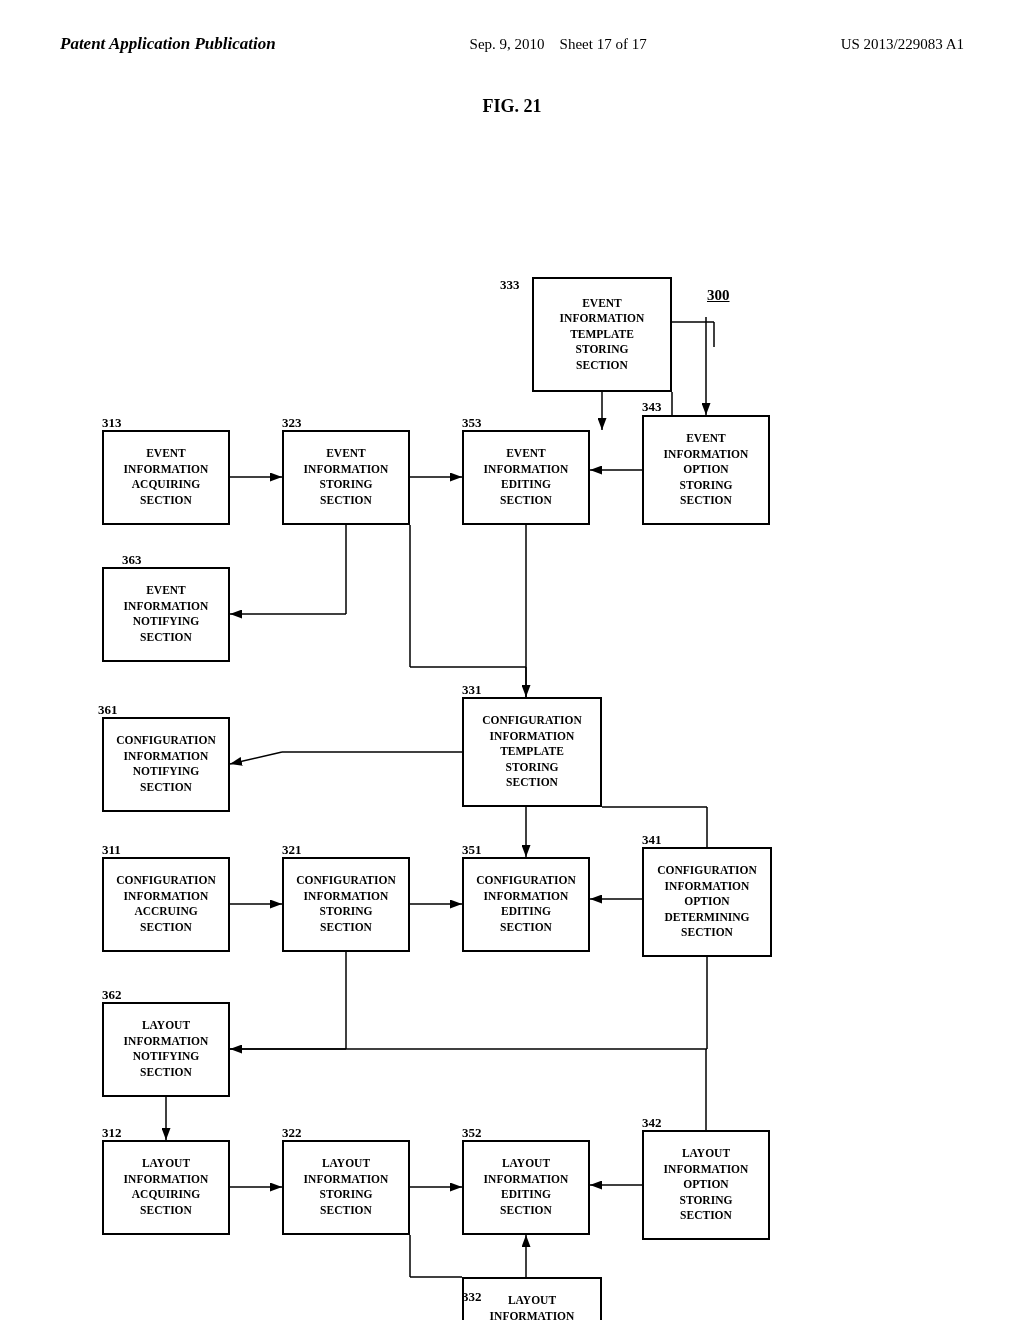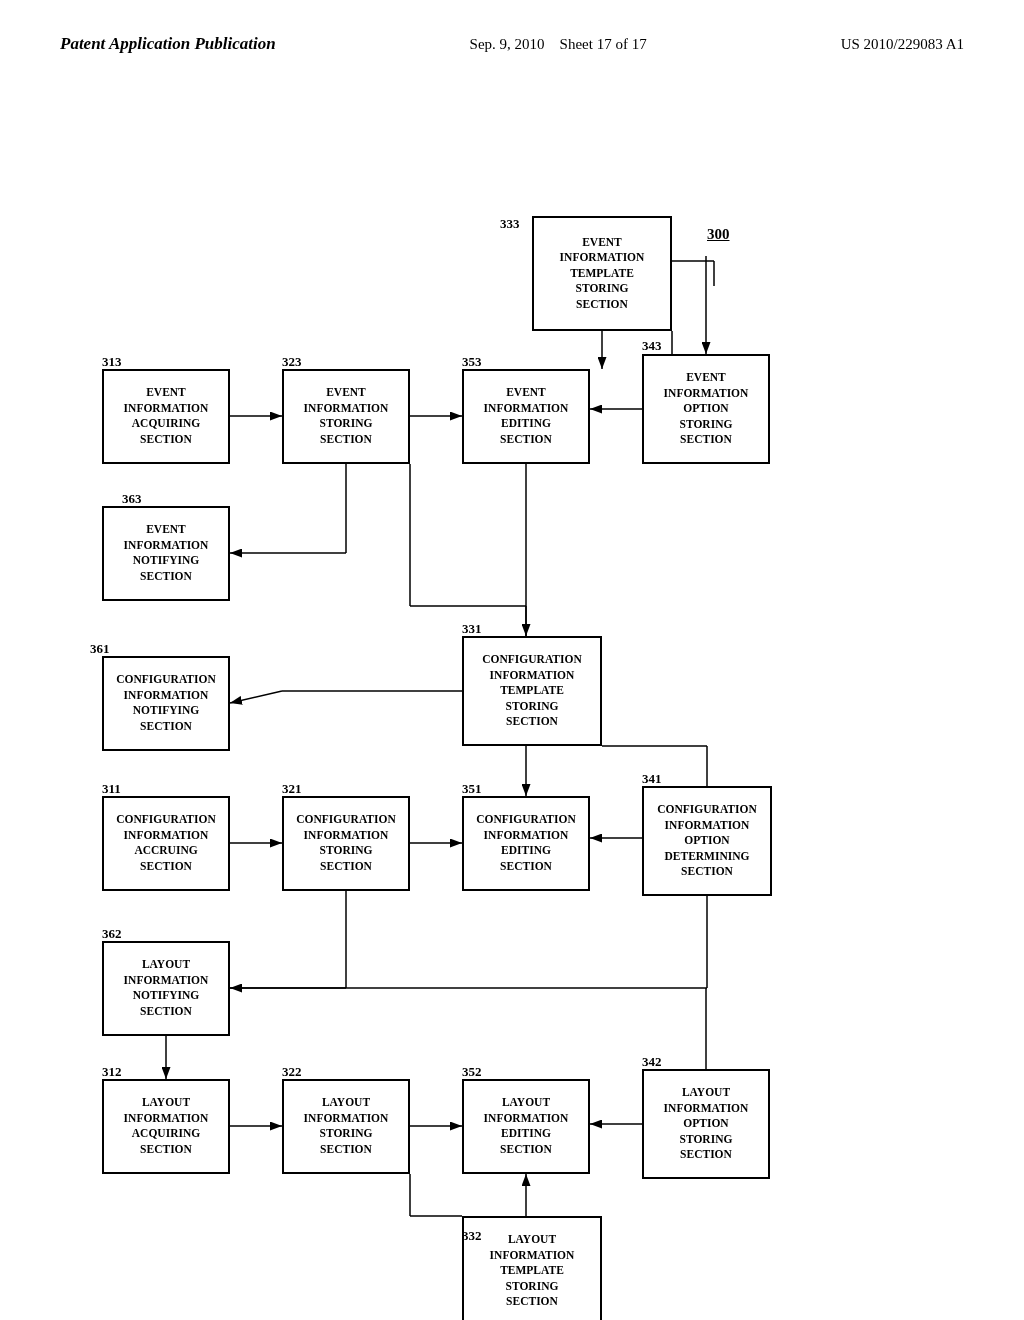--- a/index.html
+++ b/index.html
@@ -92,24 +92,25 @@
   </style>
 </head>
 <body>
 
 <div class="header">
   <div class="header-left">Patent Application Publication</div>
   <div class="header-center">
     <span>Sep. 9, 2010</span>&nbsp;&nbsp;&nbsp;
     <span>Sheet 17 of 17</span>
   </div>
-  <div class="header-right">US 2010/229083 A1</div>
+  <div class="header-right">US 2013/229083 A1</div>
 </div>
 
 <div class="diagram-area">
+  <div class="fig-title">FIG. 21</div>
 
   <div class="diagram-container">
 
     <svg class="diagram-svg" xmlns="http://www.w3.org/2000/svg">
       <defs>
         <marker id="arrowhead" markerWidth="8" markerHeight="6" refX="8" refY="3" orient="auto">
           <polygon points="0 0, 8 3, 0 6" fill="#000"></polygon>
         </marker>
         <marker id="arrowhead-left" markerWidth="8" markerHeight="6" refX="0" refY="3" orient="auto">
           <polygon points="8 0, 0 3, 8 6" fill="#000"></polygon>
@@ -211,21 +212,21 @@
     <div class="box-label" style="left:64px; top:405px;margin-left:16px;">363</div>
 
     <div class="box" style="left:420px; top:550px; width:140px; height:110px;">
       CONFIGURATION<br>INFORMATION<br>TEMPLATE<br>STORING<br>SECTION
     </div>
     <div class="box-label" style="left:420px; top:535px;">331</div>
 
     <div class="box" style="left:60px; top:570px; width:128px; height:95px;">
       CONFIGURATION<br>INFORMATION<br>NOTIFYING<br>SECTION
     </div>
-    <div class="box-label" style="left:48px; top:555px;">361</div>
+    <div class="box-label" style="left:56px; top:555px;">361</div>
 
     <div class="box" style="left:60px; top:710px; width:128px; height:95px;">
       CONFIGURATION<br>INFORMATION<br>ACCRUING<br>SECTION
     </div>
     <div class="box-label" style="left:60px; top:695px;">311</div>
 
     <div class="box" style="left:240px; top:710px; width:128px; height:95px;">
       CONFIGURATION<br>INFORMATION<br>STORING<br>SECTION
     </div>
     <div class="box-label" style="left:240px; top:695px;">321</div>

